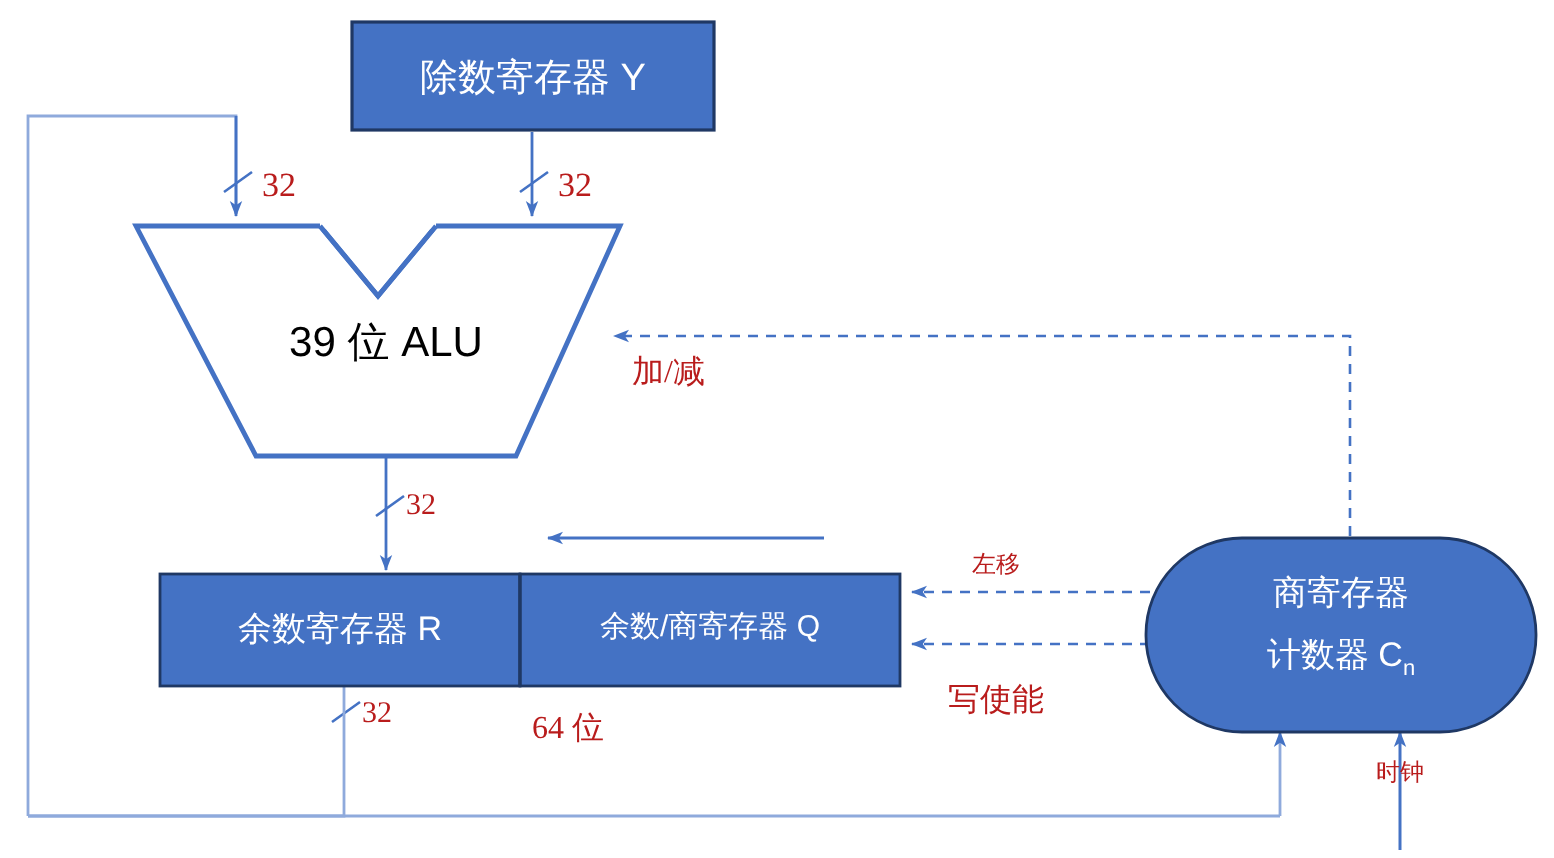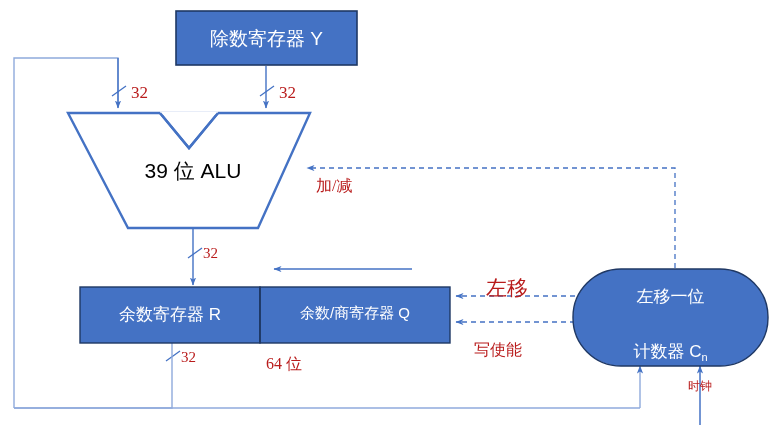--- a/index.html
+++ b/index.html
@@ -107,37 +107,37 @@
   </svg>
 
   <div class="boxtext" style="left:176px;top:26px;width:181px;font-size:19px;">除数寄存器 Y</div>
 
   <div class="alutext" style="left:128px;top:157px;width:130px;text-align:center;font-size:21px;">39 位 ALU</div>
 
   <div class="boxtext" style="left:260px;top:304px;width:190px;font-size:15px;">余数/商寄存器 Q</div>
 
   <div class="boxtext" style="left:80px;top:303px;width:180px;font-size:17px;">余数寄存器 R</div>
 
-  <div class="boxtext" style="left:573px;top:285px;width:195px;font-size:17px;">左移一位</div>
-  <div class="boxtext" style="left:573px;top:316px;width:195px;font-size:17px;margin-top:24px;">
+  <div class="boxtext" style="left:573px;top:285px;width:195px;font-size:17px;">商寄存器</div>
+  <div class="boxtext" style="left:573px;top:316px;width:195px;font-size:17px;">
     <span>计数器 C</span><span class="sub">n</span>
   </div>
 
   <div class="lbl" style="left:131px;top:83px;font-size:17px;">32</div>
 
   <div class="lbl" style="left:279px;top:83px;font-size:17px;">32</div>
 
   <div class="lbl" style="left:203px;top:245px;font-size:15px;">32</div>
 
   <div class="lbl" style="left:181px;top:349px;font-size:15px;">32</div>
 
   <div class="lbl" style="left:266px;top:354px;font-size:16px;">64 位</div>
 
   <div class="lbl lbl-cn" style="left:316px;top:176px;font-size:16px;">加/减</div>
 
 
-  <div class="lbl lbl-cn" style="left:486px;top:274px;font-size:21px;">左移</div>
+  <div class="lbl lbl-cn" style="left:486px;top:274px;font-size:12px;">左移</div>
 
   <div class="lbl lbl-cn" style="left:474px;top:340px;font-size:16px;text-align:right;">写使能</div>
 
   <div class="lbl lbl-cn" style="left:688px;top:378px;font-size:12px;">时钟</div>
 
 </div>
 
 </body></html>

